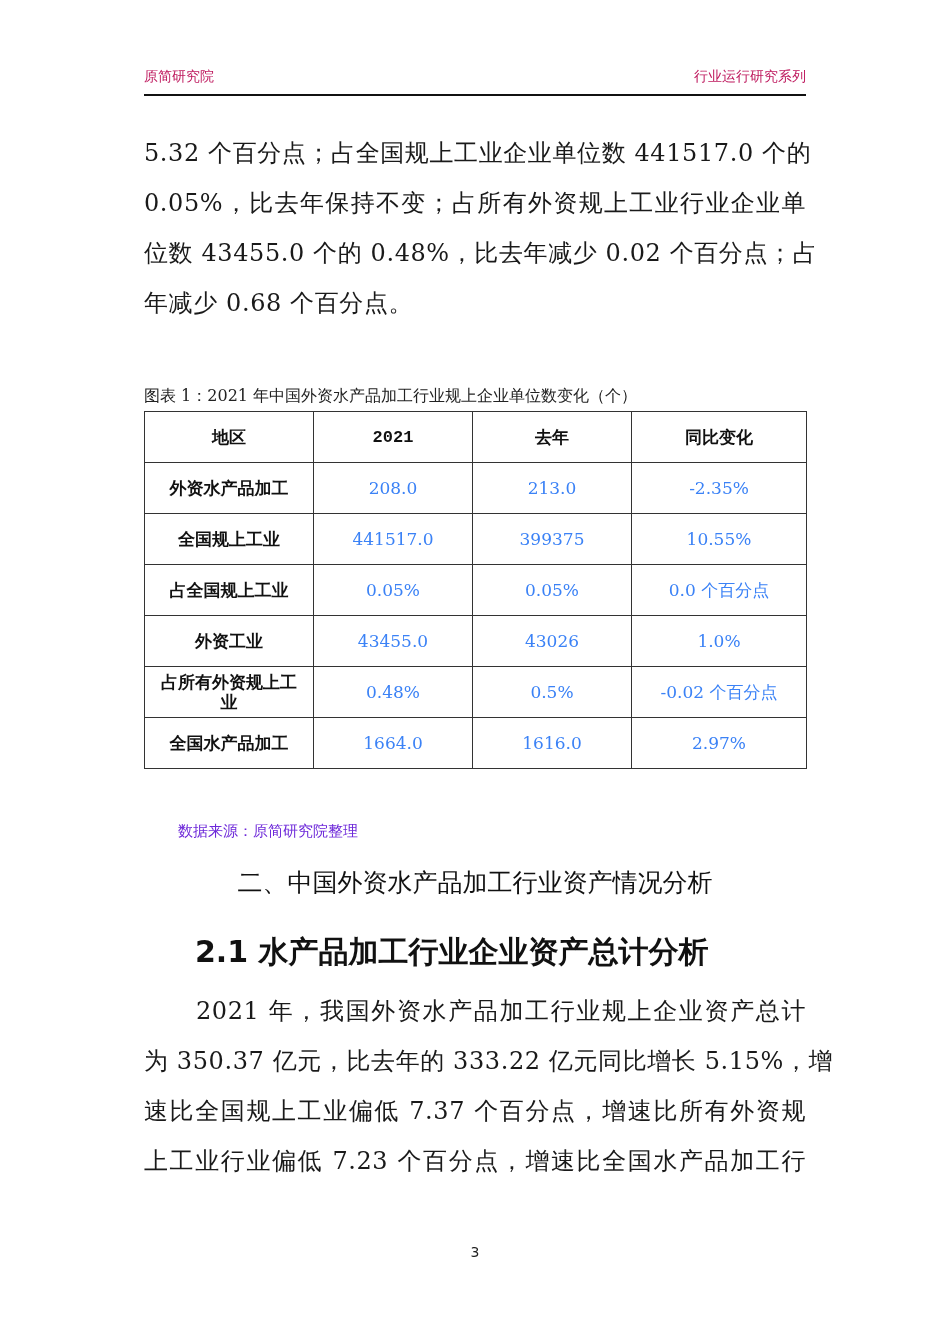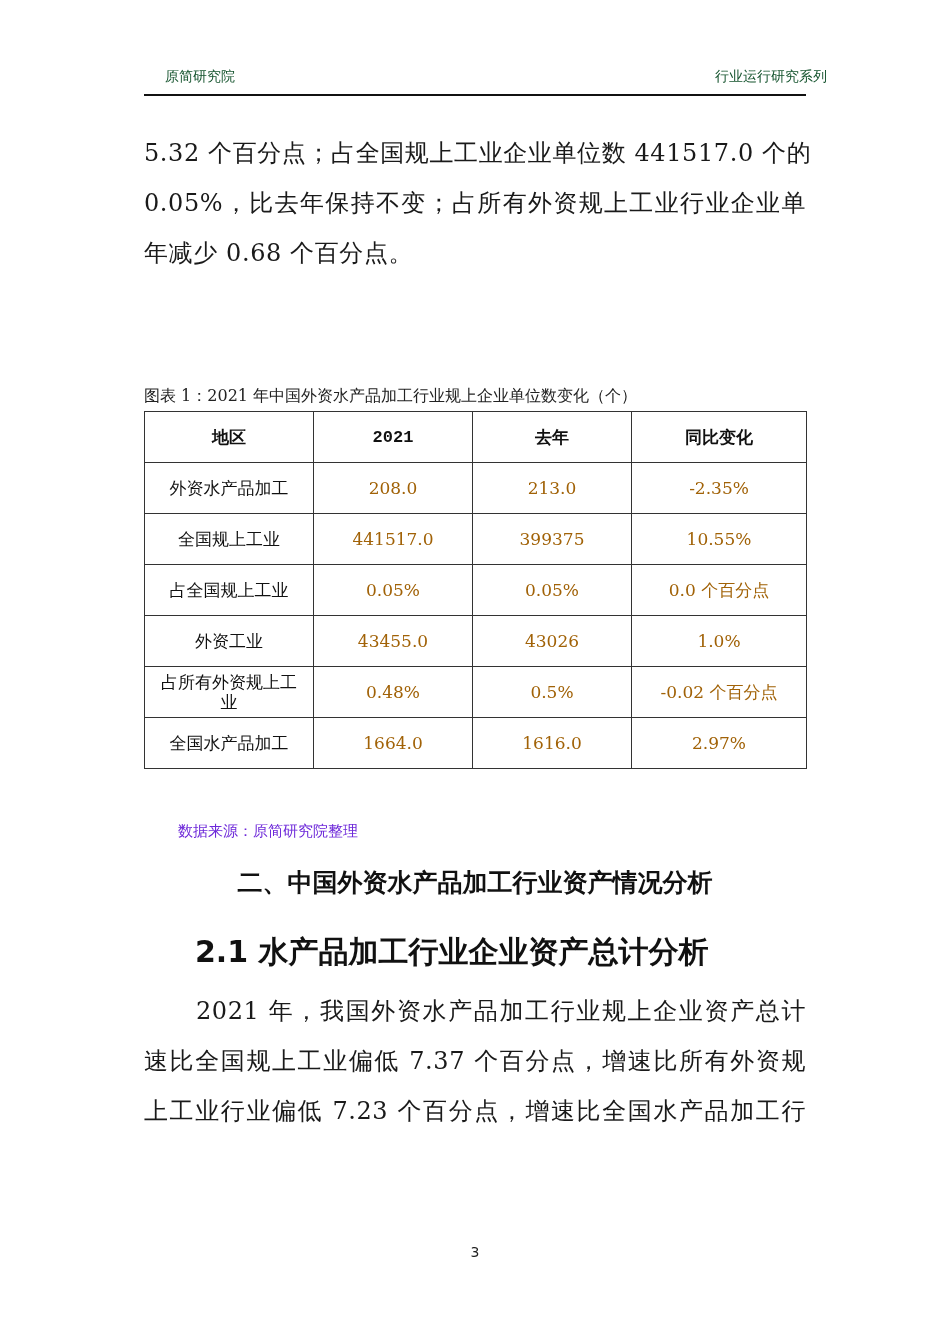--- a/index.html
+++ b/index.html
@@ -1,56 +1,57 @@
 <!DOCTYPE html>
 <html><head>
 <meta charset="utf-8">
 <style>
   html, body { margin: 0; padding: 0; background: #ffffff; }
   body { width: 950px; height: 1344px; position: relative; overflow: hidden;
          font-family: "DejaVu Serif", "Liberation Serif", serif; color: #111; }
   .header { position: absolute; left: 144px; top: 66px; width: 662px; height: 22px;
-            font-family: "DejaVu Sans", "Liberation Sans", sans-serif; font-size: 14px; color: #14532d; margin-left: 21px; }
+            font-family: "DejaVu Sans", "Liberation Sans", sans-serif; font-size: 14px; color: #be185d; }
   .header .left { position: absolute; left: 0; top: 2px; }
   .header .right { position: absolute; right: 0; top: 2px; }
   .header-rule { position: absolute; left: 144px; top: 94px; width: 662px; height: 2px; background: #111; }
   .para { position: absolute; left: 144px; width: 662px; font-size: 24px; line-height: 50px;
           letter-spacing: 0.6px; color: #1a1a1a; margin: 0; }
   .para .line { display: block; white-space: nowrap; text-align: justify; text-align-last: justify; }
   .para .line.last { text-align-last: left; }
   .caption { position: absolute; left: 144px; width: 662px; top: 386px; 
              font-size: 16px; color: #222; white-space: nowrap; }
   table.data { position: absolute; left: 144px; top: 411px; width: 662px; border-collapse: collapse;
                table-layout: fixed; }
   table.data col.c1 { width: 169px; } table.data col.c2 { width: 159px; }
   table.data col.c3 { width: 159px; } table.data col.c4 { width: 175px; }
   table.data td, table.data th { border: 1px solid #333; height: 50px; padding: 0 4px; text-align: center;
-         vertical-align: middle; font-size: 17px; color: #a16207; }
+         vertical-align: middle; font-size: 17px; color: #3b82f6; }
   table.data th { font-family: Liberation Mono, monospace; font-weight: bold; font-size: 17px; color: #111; }
-  table.data td.rowlabel { font-family: "DejaVu Sans", "Liberation Sans", sans-serif; font-weight: normal; color: #111; line-height: 20px; }
+  table.data td.rowlabel { font-family: "DejaVu Sans", "Liberation Sans", sans-serif; font-weight: bold; color: #111; line-height: 20px; }
   .source { position: absolute; left: 178px; top: 822px; font-size: 15px; color: #6d28d9; }
   .h1 { position: absolute; left: 130px; width: 690px; top: 866px; text-align: center;
-        font-family: "DejaVu Sans", "Liberation Sans", sans-serif; font-weight: bold; font-size: 25px; color: #111; }
+        font-family: "DejaVu Sans", "Liberation Sans", sans-serif; font-weight: normal; font-size: 25px; color: #111; }
   .h2 { position: absolute; left: 195px; top: 932px; font-family: "DejaVu Sans", "Liberation Sans", sans-serif;
         font-weight: bold; font-size: 30px; color: #111; }
   .page-num { position: absolute; left: 0; width: 950px; top: 1244px; text-align: center;
               font-family: "DejaVu Sans", "Liberation Sans", sans-serif; font-size: 14px; color: #222; }
 </style>
 </head>
 <body>
 
 <div class="header">
   <span class="left">原简研究院</span>
   <span class="right">行业运行研究系列</span>
 </div>
 <div class="header-rule"></div>
 
 <div class="para" style="top:128px;">
   <span class="line">5.32 个百分点；占全国规上工业企业单位数 441517.0 个的</span>
   <span class="line">0.05%，比去年保持不变；占所有外资规上工业行业企业单</span>
+  <span class="line">位数 43455.0 个的 0.48%，比去年减少 0.02 个百分点；占</span>
   <span class="line last">年减少 0.68 个百分点。</span>
 </div>
 
 <div class="caption">图表 1：2021 年中国外资水产品加工行业规上企业单位数变化（个）</div>
 
 <table class="data">
   <colgroup>
       <col class="c1">
       <col class="c2">
       <col class="c3">
@@ -104,17 +105,18 @@
   </tbody>
 </table>
 
 <div class="source">数据来源：原简研究院整理</div>
 
 <div class="h1">二、中国外资水产品加工行业资产情况分析</div>
 <div class="h2">2.1 水产品加工行业企业资产总计分析</div>
 
 <div class="para" style="top:986px;">
   <span class="line" style="padding-left:52px; width:610px;">2021 年，我国外资水产品加工行业规上企业资产总计</span>
+  <span class="line">为 350.37 亿元，比去年的 333.22 亿元同比增长 5.15%，增</span>
   <span class="line">速比全国规上工业偏低 7.37 个百分点，增速比所有外资规</span>
   <span class="line">上工业行业偏低 7.23 个百分点，增速比全国水产品加工行</span>
 </div>
 
 <div class="page-num">3</div>
 
 </body></html>

